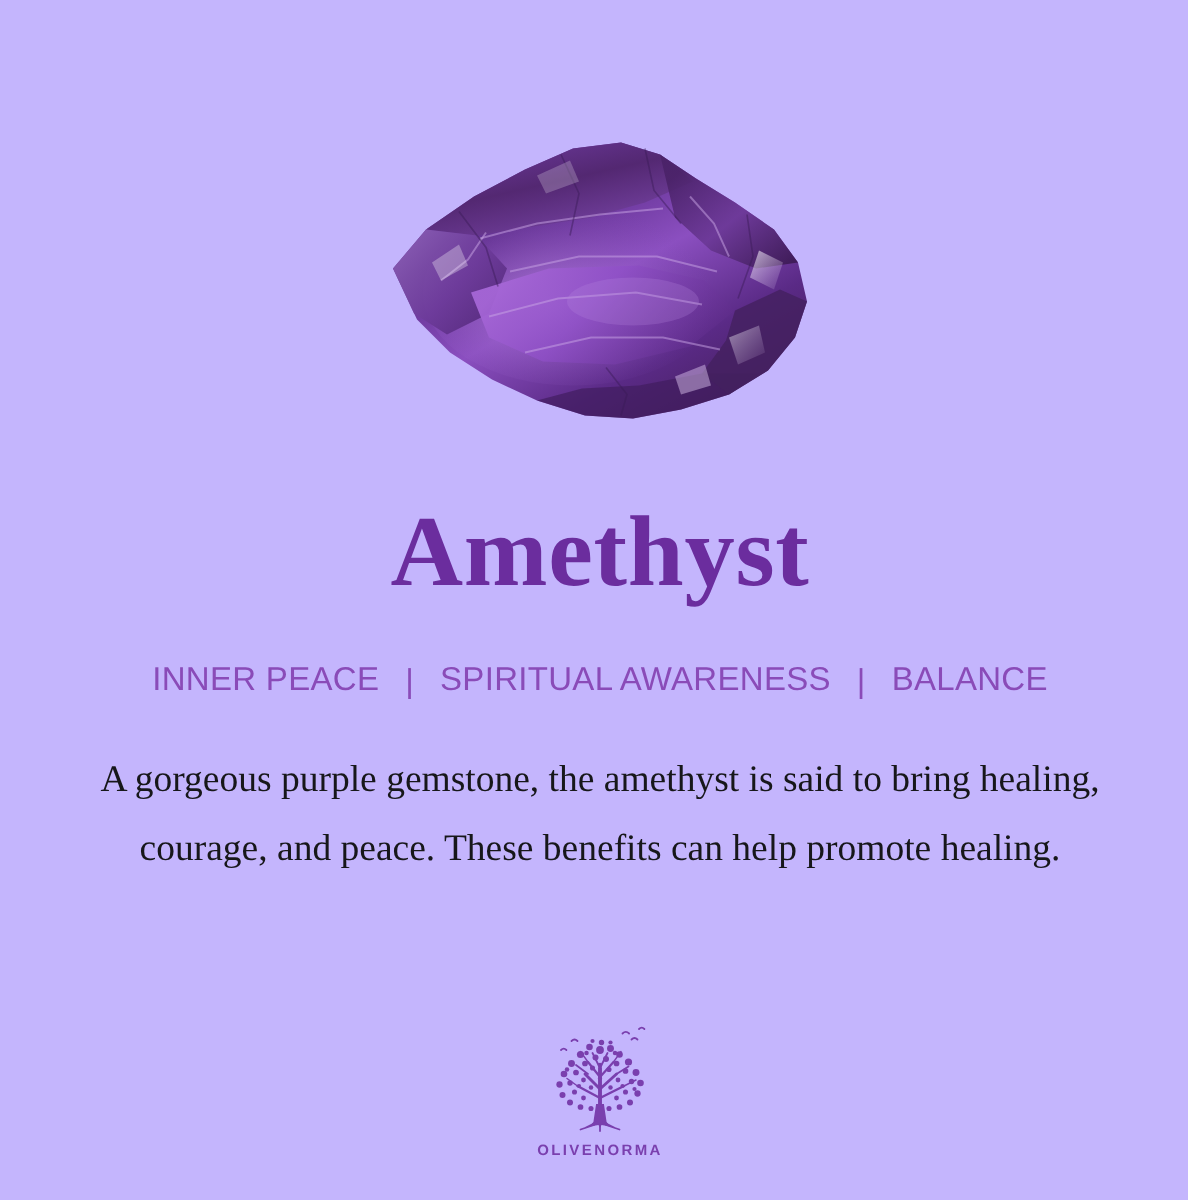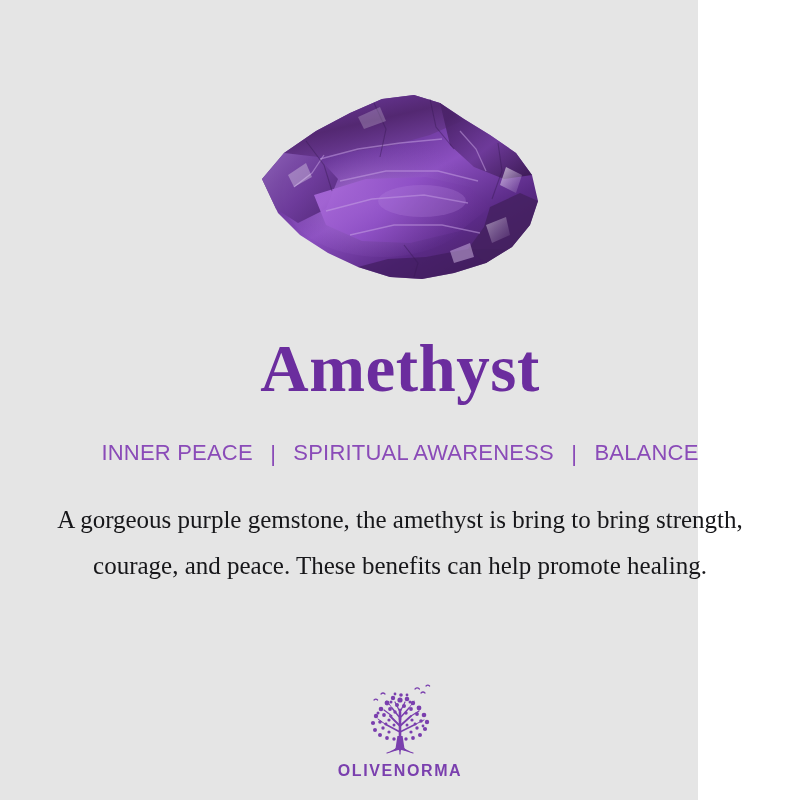--- a/index.html
+++ b/index.html
@@ -9,23 +9,23 @@
   }
   body {
     width: 800px;
     height: 800px;
     background: #ffffff;
     font-family: "Liberation Sans", sans-serif;
     overflow: hidden;
   }
   .card {
     position: relative;
-    width: 698px;
+    width: 792px;
     height: 800px;
-    background: #e5e5e5;
+    background: #c4b5fd;
     box-sizing: border-box;
   }
 
   
   .hero {
     position: absolute;
     top: 78px;
     left: 0;
     width: 800px;
     height: 225px;
@@ -111,21 +111,21 @@
   }
   .logo-mark {
     display: block;
     width: 86px;
     height: 82px;
   }
   .logo-word {
     margin-top: 2px;
     font-family: "Liberation Sans", "DejaVu Sans", sans-serif;
     font-weight: 700;
-    font-size: 16px;
+    font-size: 10px;
     letter-spacing: 1.6px;
     color: #7a3fae;
     text-align: center;
   }
 </style>
 </head>
 <body>
 
 <div class="card">
 
@@ -222,21 +222,21 @@
   <h1 class="title">Amethyst</h1>
 
   <div class="subtitle">
     <span class="kw">INNER PEACE</span>
     <span class="sep">|</span>
     <span class="kw">SPIRITUAL AWARENESS</span>
     <span class="sep">|</span>
     <span class="kw">BALANCE</span>
   </div>
 
-  <p class="body-copy">A gorgeous purple gemstone, the amethyst is bring to bring strength, courage, and peace. These benefits can help promote healing.</p>
+  <p class="body-copy">A gorgeous purple gemstone, the amethyst is said to bring healing, courage, and peace. These benefits can help promote healing.</p>
 
   <div class="logo">
     <svg class="logo-mark" viewBox="0 0 86 82" xmlns="http://www.w3.org/2000/svg">
       <g fill="#7a3fae">
 
         <circle cx="43" cy="22" r="2.6"></circle>
           <circle cx="36" cy="20" r="2.2"></circle>
         <circle cx="50" cy="21" r="2.3"></circle>
           <circle cx="30" cy="25" r="2.4"></circle>
         <circle cx="56" cy="25" r="2.2"></circle>

